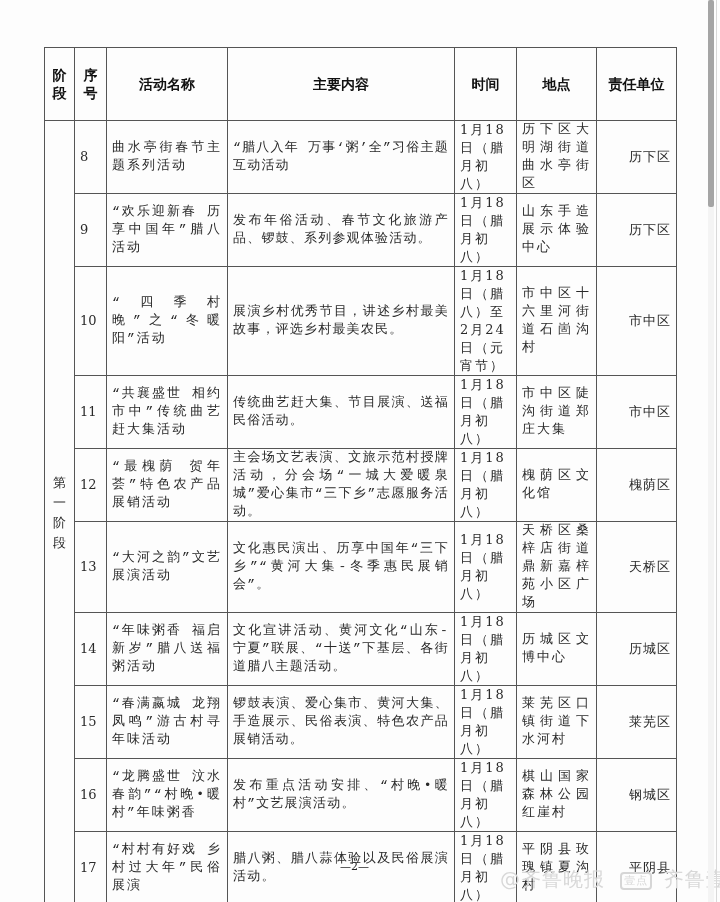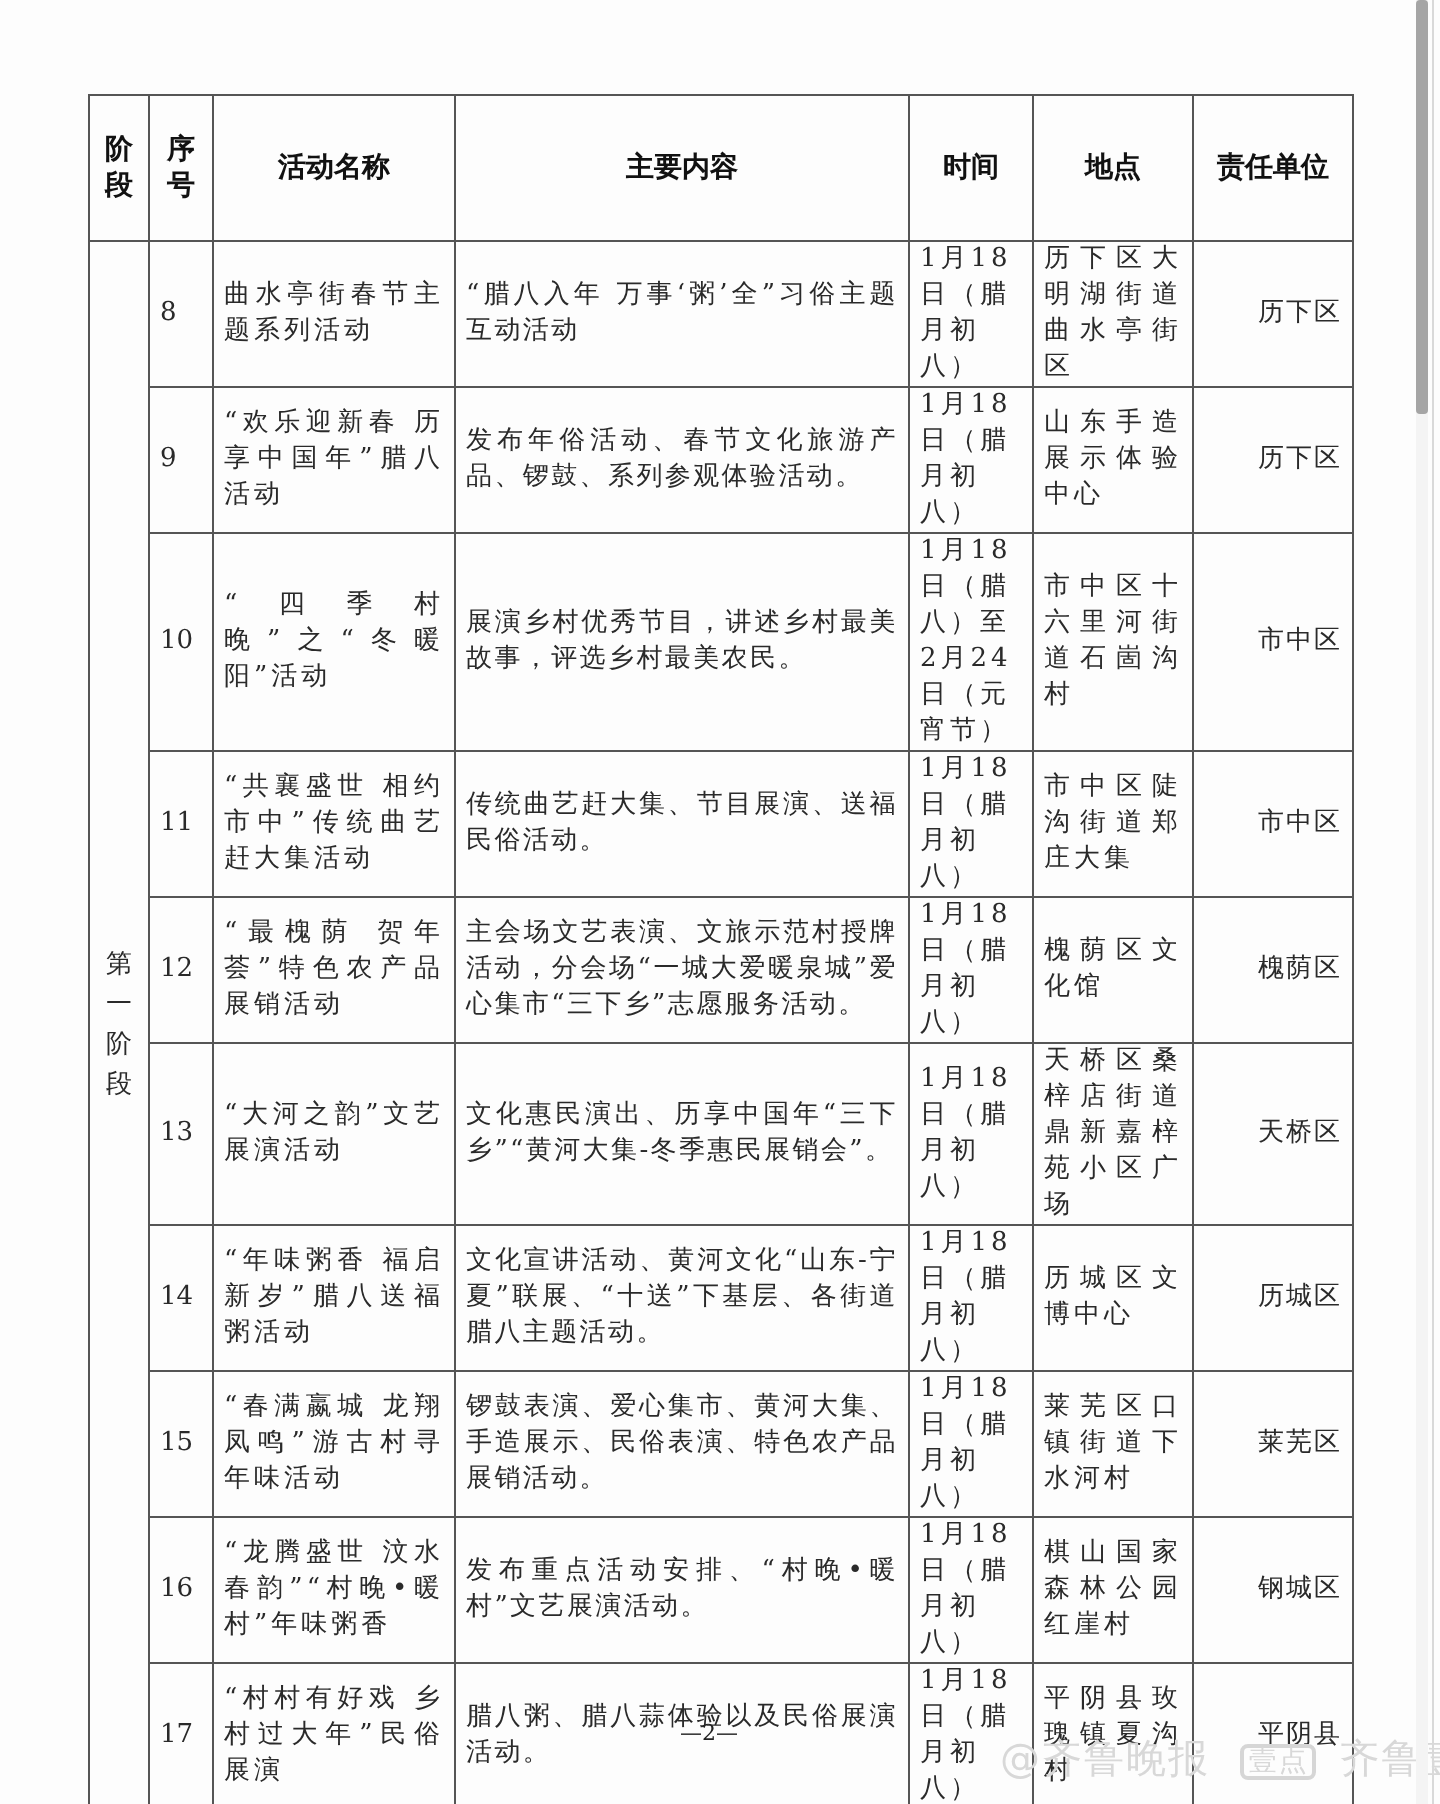--- a/index.html
+++ b/index.html
@@ -4,30 +4,30 @@
 <style>
   html, body { margin:0; padding:0; }
   body { width:720px; height:902px; background:#ffffff; position:relative; overflow:hidden;
          font-family:"DejaVu Serif","Liberation Serif",serif; color:#2a2a2a; }
   .page { position:absolute; left:0; top:0; width:720px; height:902px; background:#fdfdfd; }
   table.sched { position:absolute; left:44px; top:47px; border-collapse:collapse; table-layout:fixed; }
   table.sched td, table.sched th { border:1px solid #555; padding:0 5px; vertical-align:middle; font-size:13px; line-height:18px; }
   table.sched th { font-family:"DejaVu Sans","Liberation Sans",sans-serif; font-weight:bold; font-size:14px; color:#111; text-align:center; }
   th.hstack { line-height:34px; padding:0; }
   td.seq { text-align:left; padding-left:9px; font-size:13px; }
-  td.name, td.content, td.loc { text-align:justify; letter-spacing:2px; }
+  td.name, td.content, td.loc { text-align:justify; letter-spacing:2px;font-family:Liberation Mono, monospace; }
   td.content { letter-spacing:1.2px; }
   td.time { letter-spacing:2px; padding-right:3px;margin-left:20px; }
   td.unit { text-align:right; padding-left:8px; letter-spacing:1px; }
   td.stage { text-align:center; padding:0; }
   td.stage span { display:block; width:14px; margin:0 auto; line-height:20px; font-size:13px; }
   .pagenum { position:absolute; left:340px; top:860px; font-size:11px; color:#222; }
   .watermark { position:absolute; left:500px; top:866px; font-size:20px; color:#d8d8d8; letter-spacing:1px;
                font-family:"DejaVu Sans","Liberation Sans",sans-serif; white-space:nowrap; }
-  .wm-box { display:inline-block; border:2px solid #d6d6d6; border-radius:4px; font-size:14px; padding:0 2px; line-height:14px; vertical-align:middle; margin:0 4px 0 8px; }
+  .wm-box { display:inline-block; border:2px solid #d6d6d6; border-radius:4px; font-size:11px; padding:0 2px; line-height:14px; vertical-align:middle; margin:0 4px 0 8px; }
   .scrollbar { position:absolute; left:708px; top:0; width:6px; height:902px; background:#f4f4f4; }
   .scroll-thumb { position:absolute; left:0; top:0; width:6px; height:207px; background:#a5a5a5; border-radius:2px; }
   .edge { position:absolute; left:716px; top:0; width:1px; height:902px; background:#d9d9d9; }
 </style>
 </head>
 <body>
 
 <div class="page">
   <table class="sched">
     <colgroup>

